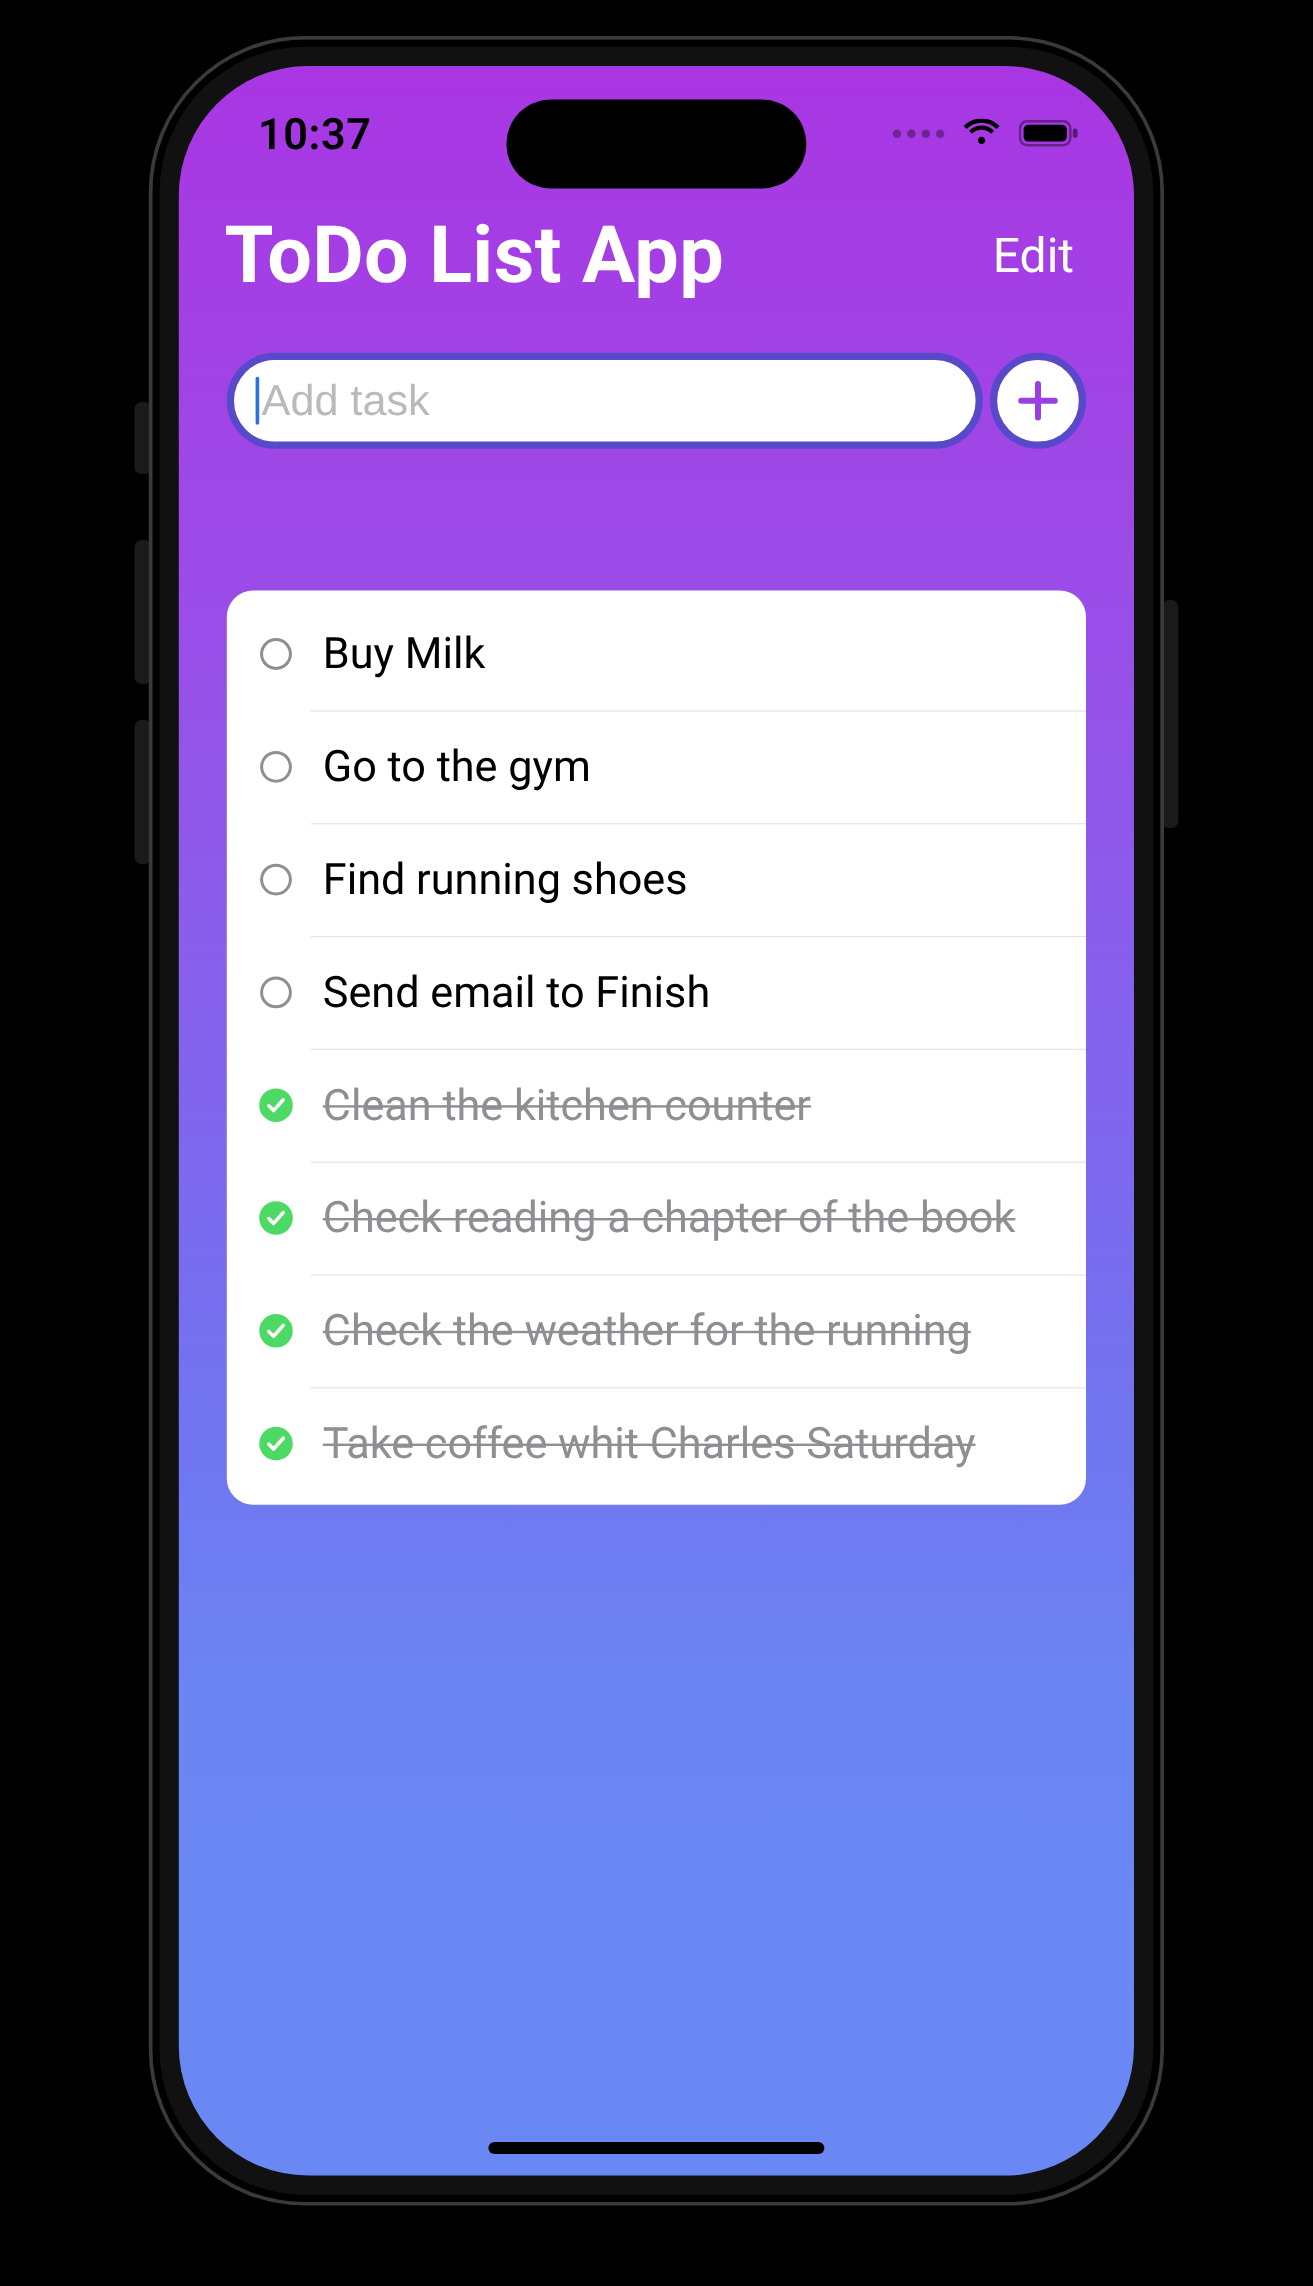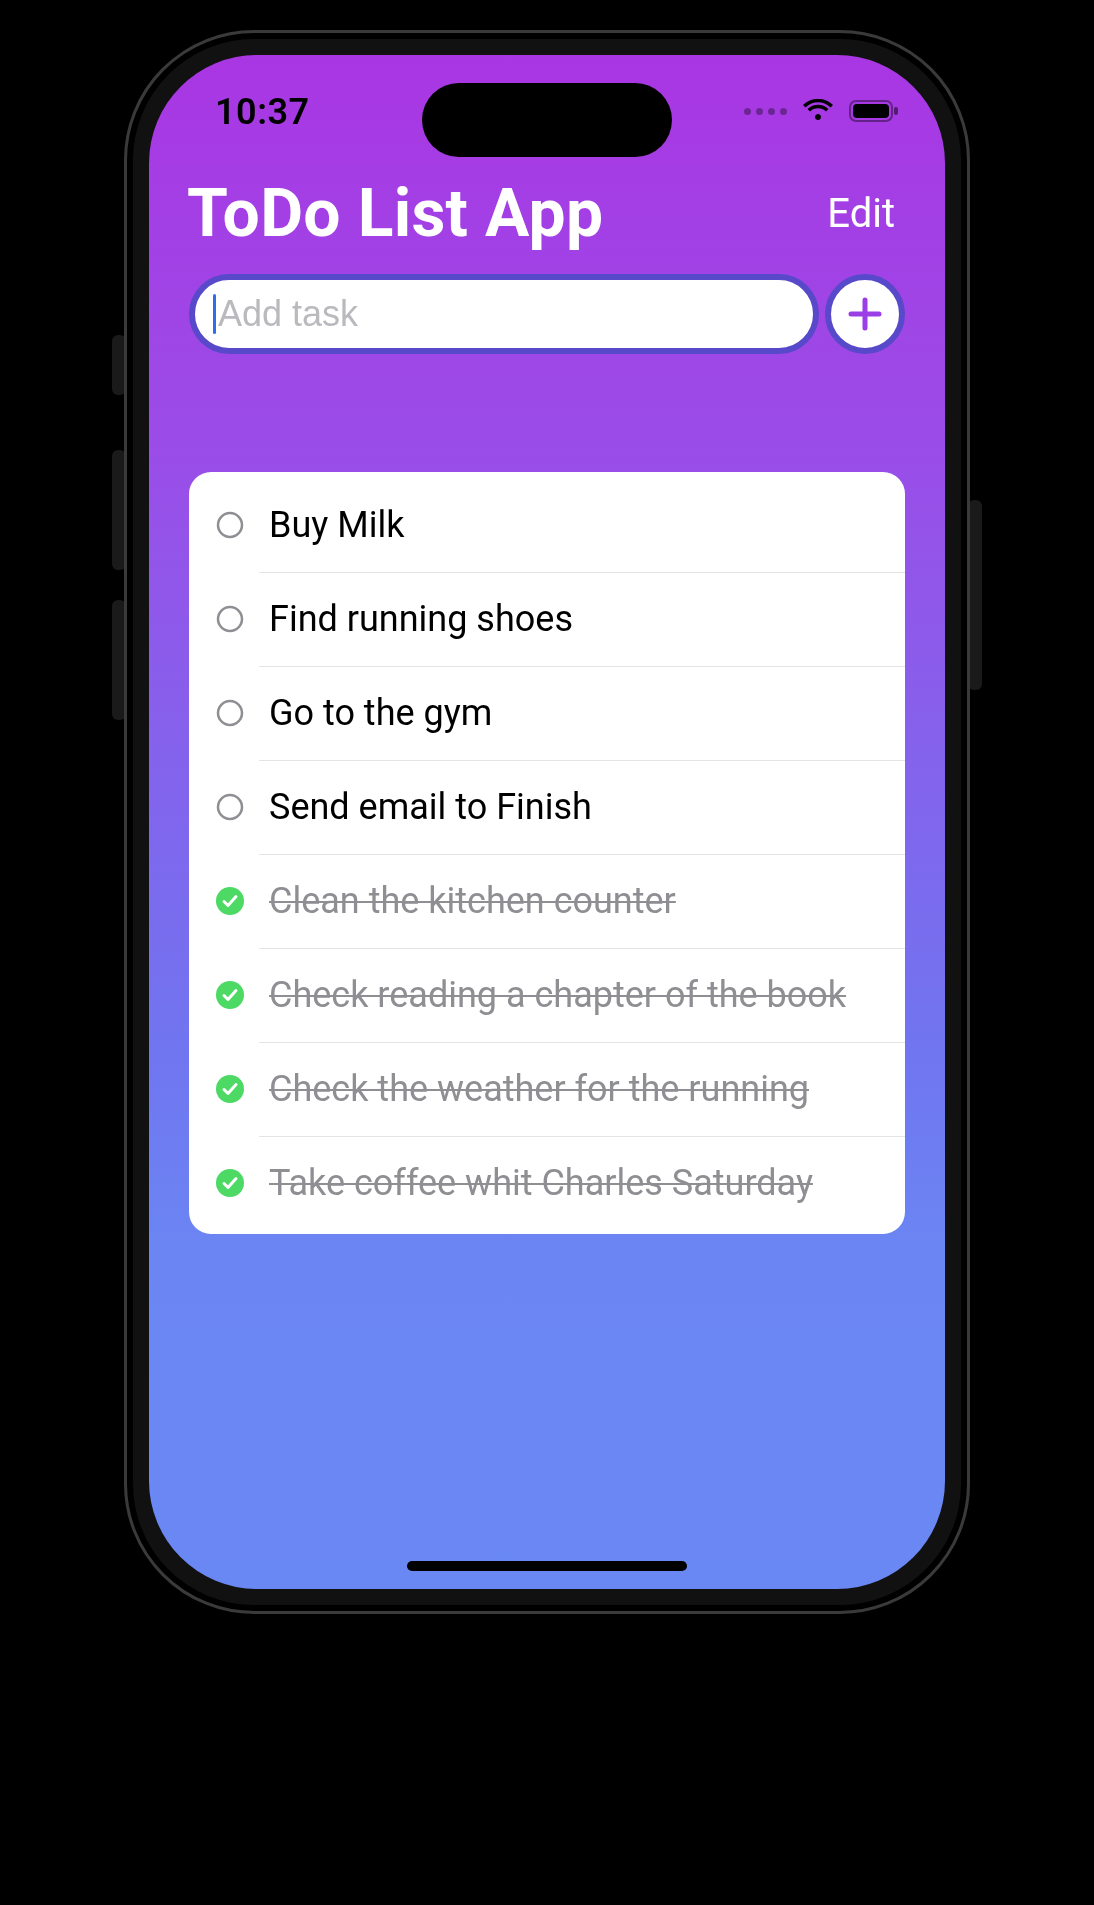--- a/index.html
+++ b/index.html
@@ -17,21 +17,21 @@
       background: #000;
       position: relative;
     }
 
     
     .phone {
       position: absolute;
       left: 124px;
       top: 30px;
       width: 846px;
-      height: 1584px;
+      height: 1808px;
       background: #111;
       border: 3px solid #3a3a3a;
       border-radius: 130px;
       box-shadow: inset 0 0 0 6px #000;
     }
 
     
     .side-btn {
       position: absolute;
       background: #1a1a1a;
@@ -115,21 +115,21 @@
       font-weight: 400;
       cursor: pointer;
     }
 
     
     .add-row {
       display: flex;
       align-items: center;
       gap: 6px;
       padding: 0 40px;
-      margin-top: 4px;
+      margin-top: 24px;
     }
     .task-input-wrap {
       flex: 1;
       background: #fff;
       border: 6px solid #5749c9;
       border-radius: 44px;
       height: 80px;
       display: flex;
       align-items: center;
       padding: 0 18px;
@@ -282,29 +282,29 @@
   </svg>
             </span>
             <span class="task-text">Buy Milk</span>
           </div>
           <div class="task-row">
             <span class="circle-icon">
   <svg width="30" height="30" viewBox="0 0 30 30">
     <circle cx="15" cy="15" r="12" fill="none" stroke="#8e8e93" stroke-width="2.5"></circle>
   </svg>
             </span>
+            <span class="task-text">Go to the gym</span>
+          </div>
+          <div class="task-row">
+            <span class="circle-icon">
+  <svg width="30" height="30" viewBox="0 0 30 30">
+    <circle cx="15" cy="15" r="12" fill="none" stroke="#8e8e93" stroke-width="2.5"></circle>
+  </svg>
+            </span>
             <span class="task-text">Find running shoes</span>
-          </div>
-          <div class="task-row">
-            <span class="circle-icon">
-  <svg width="30" height="30" viewBox="0 0 30 30">
-    <circle cx="15" cy="15" r="12" fill="none" stroke="#8e8e93" stroke-width="2.5"></circle>
-  </svg>
-            </span>
-            <span class="task-text">Go to the gym</span>
           </div>
           <div class="task-row">
             <span class="circle-icon">
   <svg width="30" height="30" viewBox="0 0 30 30">
     <circle cx="15" cy="15" r="12" fill="none" stroke="#8e8e93" stroke-width="2.5"></circle>
   </svg>
             </span>
             <span class="task-text">Send email to Finish</span>
           </div>
           <div class="task-row done">

